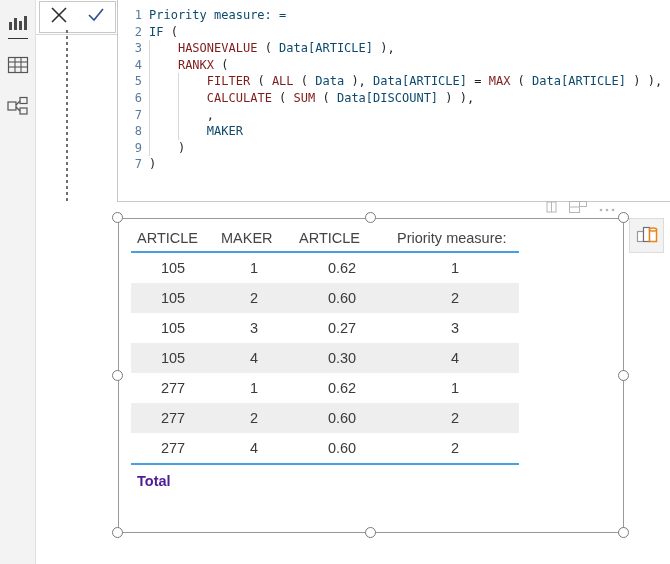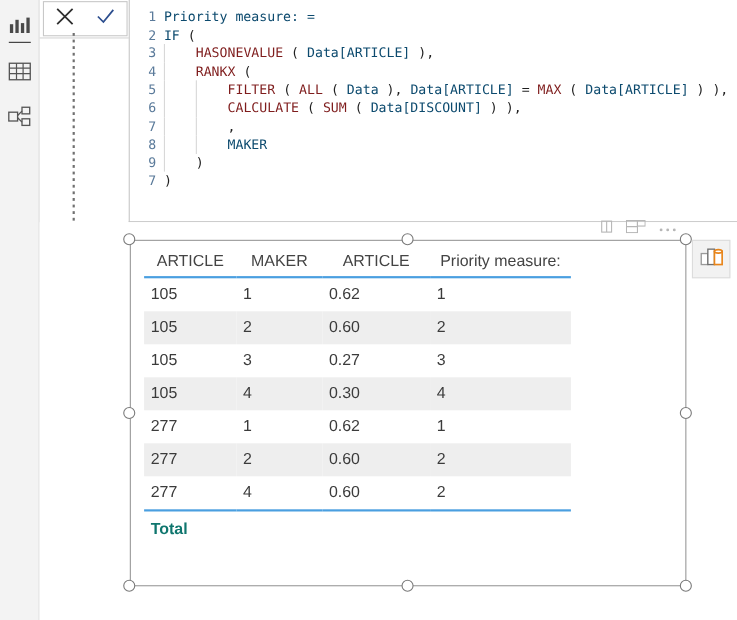--- a/index.html
+++ b/index.html
@@ -201,35 +201,35 @@
     font-size: 14.5px;
     color: #3b3b3b;
     table-layout: fixed;
   }
   table.tv th {
     font-weight: normal;
     color: #444444;
     padding: 3px 6px 5px 6px;
     border-bottom: 2px solid #4a9fe0;
     white-space: nowrap;
-    text-align: center;
+    text-align: left;
     vertical-align: bottom;
     font-size: 14.5px;
   }
   table.tv td {
     padding: 4px 6px;
-    text-align: left;
+    text-align: center;
     height: 22px;
     white-space: nowrap;
   }
   table.tv tbody tr.alt td { background: #eeeeee; }
   table.tv tr.total-row td {
     border-top: 2px solid #4a9fe0;
     font-weight: bold;
-    color: #0f766e;
+    color: #4c1d95;
     text-align: left;
     padding-top: 5px;
   }
   .col-article  { width: 72px; }
   .col-maker    { width: 66px; }
   .col-discount { width: 86px; }
   .col-priority { width: 116px; }
 </style>
 </head>
 <body>

